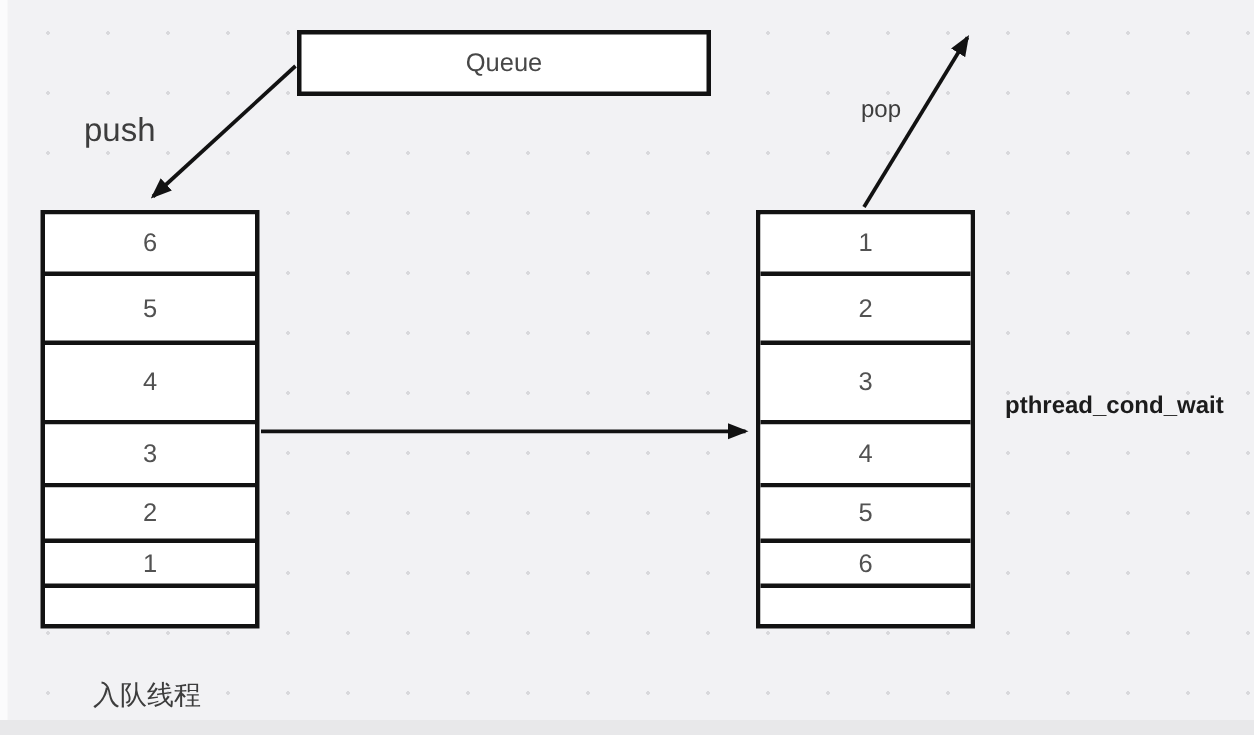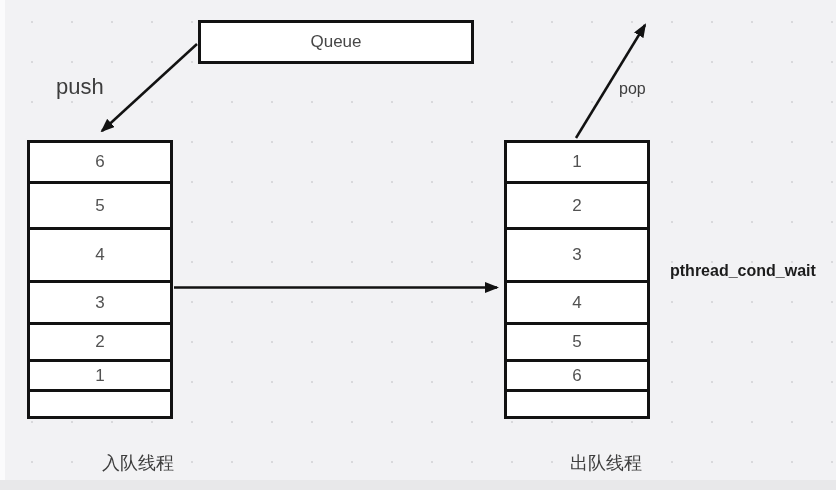--- a/index.html
+++ b/index.html
@@ -84,24 +84,24 @@
   .cell.r6 { height: 30px; }
   .cell.r7 { height: 24px; }
 
   .lbl {
     position: absolute;
     color: #3d3d3d;
     z-index: 2;
     white-space: nowrap;
   }
   .lbl-push { left: 56px; top: 74px; font-size: 22px; }
-  .lbl-pop  { left: 574px; top: 80px; font-size: 16px; margin-left: 45px; }
+  .lbl-pop  { left: 574px; top: 65px; font-size: 16px; }
   .lbl-broadcast { left: 220px; top: 256px; font-size: 15px; color: #434343; }
   .lbl-wait { left: 670px; top: 242px; font-size: 16px; font-weight: bold; color: #1c1c1c; margin-top: 20px; }
-  .lbl-caption { font-size: 18px; top: 451px; color: #3d3d3d; margin-left: 40px; }
+  .lbl-caption { font-size: 18px; top: 451px; color: #3d3d3d; }
   .lbl-caption-left  { left: 62px; }
   .lbl-caption-right { left: 530px; }
 </style>
 </head>
 <body>
 
 <div class="canvas">
 
   <div class="left-margin-strip"></div>
   <div class="bottom-bar"></div>
@@ -139,15 +139,14 @@
     <div class="cell r1">1</div>
     <div class="cell r2">2</div>
     <div class="cell r3">3</div>
     <div class="cell r4">4</div>
     <div class="cell r5">5</div>
     <div class="cell r6">6</div>
     <div class="cell r7"></div>
   </div>
 
   <span class="lbl lbl-caption lbl-caption-left">入队线程</span>
-  <span class="lbl lbl-caption lbl-caption-right">出队线程</span>
 
 </div>
 
 </body></html>

